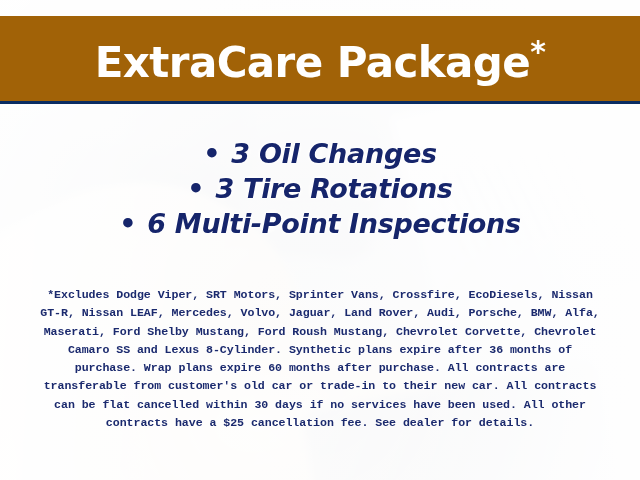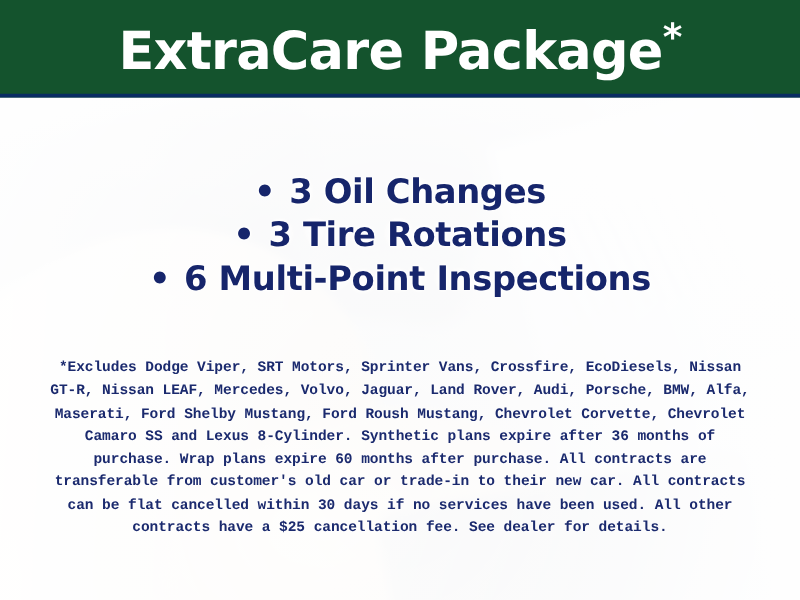--- a/index.html
+++ b/index.html
@@ -109,24 +109,24 @@
   .photo-wash2 {
     position: absolute;
     inset: 0;
     background:
       radial-gradient(ellipse at 50% 78%, rgba(255,255,255,.55) 0%, rgba(255,255,255,.86) 62%, rgba(255,255,255,.95) 100%);
   }
 
   
   .header-band {
     position: absolute;
-    left: 0; top: 0;
+    left: 0; top: 16px;
     width: 640px;
-    height: 78px;
-    background: #14532d;
+    height: 88px;
+    background: #a16207;
     box-shadow: inset 0 -3px 0 0 #0a2c62;
     display: flex;
     align-items: center;
     justify-content: center;
     z-index: 3;
   }
   .header-title {
     color: #ffffff;
     font-size: 42px;
     font-weight: bold;
@@ -155,20 +155,21 @@
     font-size: 27px;
     font-weight: bold;
     line-height: 35px;
     letter-spacing: -0.3px;
     white-space: nowrap;
     font-family: "DejaVu Sans", sans-serif;
     text-shadow:
        0 0 6px #ffffff,  0 0 6px #ffffff,
        0 0 12px #ffffff, 0 0 12px #ffffff,
        1px 0 0 rgba(255,255,255,.9), -1px 0 0 rgba(255,255,255,.9);
+    font-style: italic;
   }
   .bullet-line .dot { margin-right: 2px; }
 
   .disclaimer {
     position: absolute;
     left: 34px;
     right: 34px;
     top: 286px;
     color: #1b2a6e;
     font-size: 11.6px;

